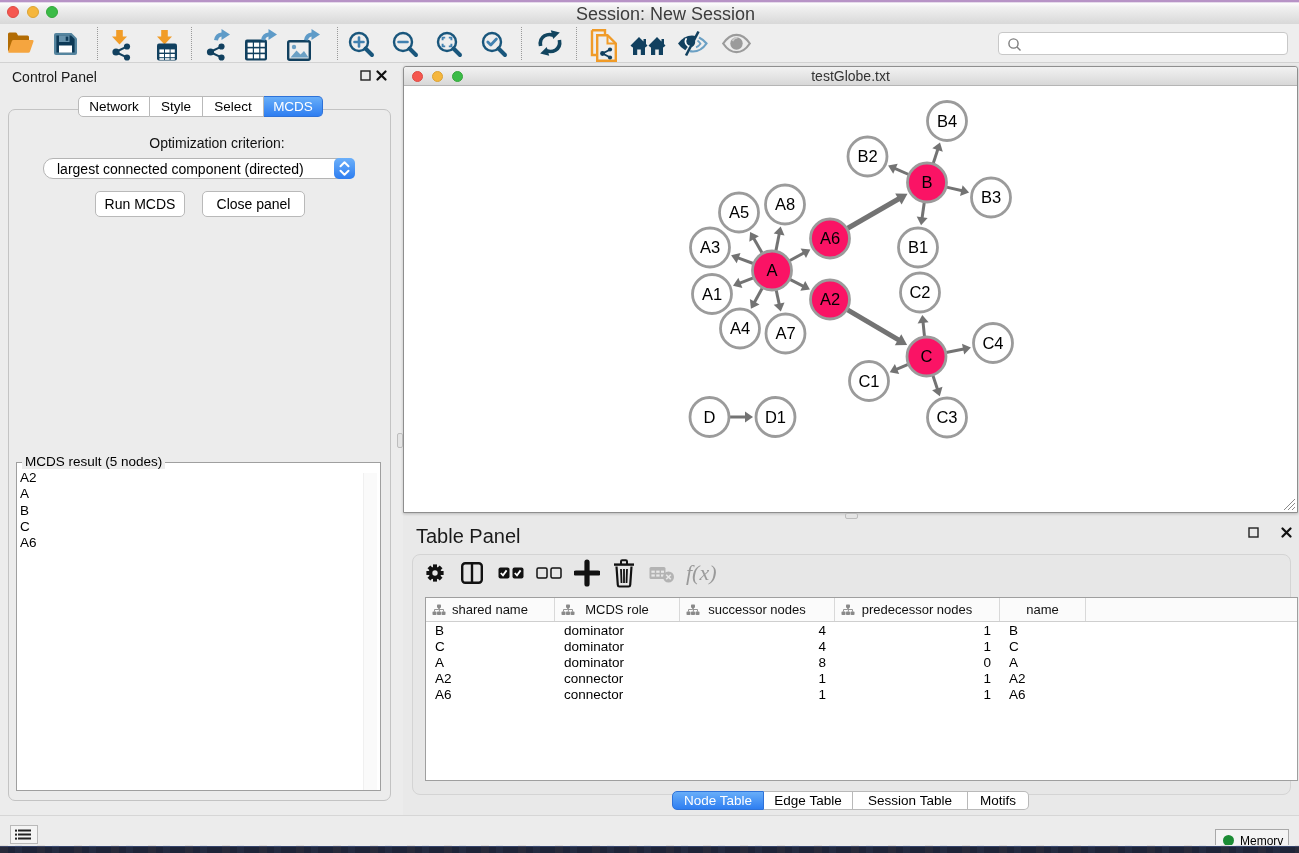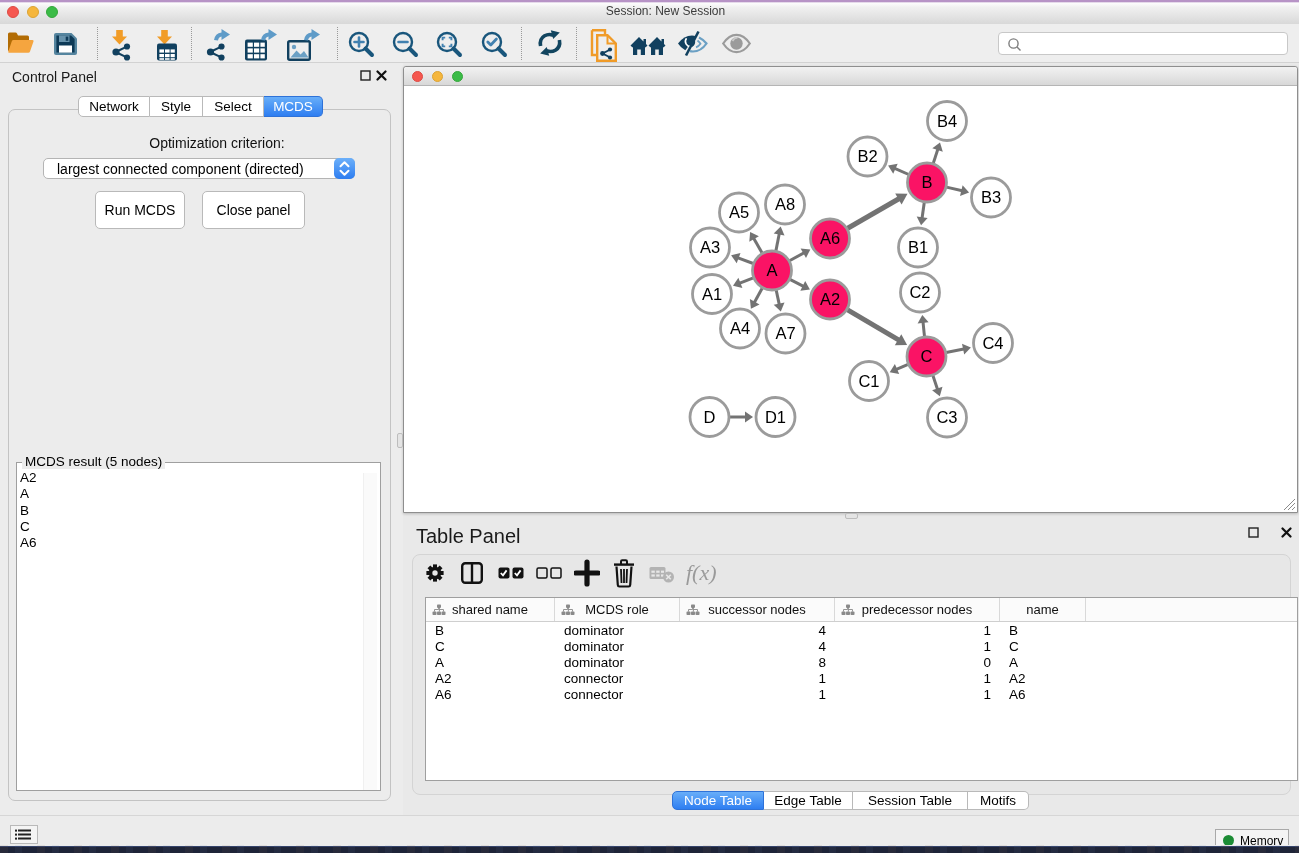--- a/index.html
+++ b/index.html
@@ -4,21 +4,21 @@
 <style>
 * { margin:0; padding:0; box-sizing:border-box; }
 html,body { width:1299px; height:853px; overflow:hidden; font-family:"Liberation Sans",sans-serif; }
 body { position:relative; background:#ececec; }
 .abs { position:absolute; }
 
 
 #titlebar { left:0; top:0; width:1299px; height:24px;
   background:linear-gradient(#b793c6 0px,#b793c6 1.5px, #fdfdfd 3px, #f1f1f1 7px, #d8d8d8 100%);
 }
-#titlebar .title { width:100%; text-align:center; top:4px; font-size:12px; color:#3c3c3c;padding-left:32px; }
+#titlebar .title { width:100%; text-align:center; top:4px; font-size:18px; color:#3c3c3c;padding-left:32px; }
 .tl { border-radius:50%; width:12px; height:12px; top:6px; }
 #tl-r { left:7px;  background:#f55750; border:0.5px solid #dd4b44; }
 #tl-y { left:27px; background:#f5b63c; border:0.5px solid #dca333; }
 #tl-g { left:46px; background:#3bbb47; border:0.5px solid #35a73c; }
 
 
 #toolbar { left:0; top:24px; width:1299px; height:39px; background:#eeeeee; border-bottom:1px solid #d2d2d2; }
 .tsep { top:3px; height:33px; width:0; border-left:1.5px dotted #9a9a9a; }
 #searchbox { left:998px; top:8px; width:290px; height:23px; background:#fff; border:1px solid #c8c8c8; border-radius:4px; }
 
@@ -26,24 +26,24 @@
 #cpanel { left:0; top:63px; width:403px; height:752px; background:#ececec; }
 #cpanel-hd { left:12px; top:6px; font-size:14px; color:#1a1a1a; }
 .hdico { top:7px; }
 #cp-tabs { top:33px; left:78px; height:21px; display:flex; font-size:13.5px; }
 .seg { background:#fff; border:1px solid #b9b9b9; border-left:none; color:#000; display:flex; align-items:center; justify-content:center; }
 .seg:first-child { border-left:1px solid #b9b9b9; border-radius:5px 0 0 5px; }
 .seg:last-child { border-radius:0 5px 5px 0; }
 .seg.active { background:linear-gradient(#68aef9,#2e7ef1); border-color:#2e72d8; color:#fff; }
 #cp-box { left:8px; top:46px; width:383px; height:692px; border:1px solid #c3c3c3; border-radius:7px; background:#ececec; }
 #opt-label { top:72px; width:434px; text-align:center; font-size:14px; color:#111; }
-#dropdown { left:43px; top:95px; width:312px; height:21px; background:#fff; border:1px solid #b4b4b4; border-radius:5px; font-size:14px; }
+#dropdown { left:43px; top:95px; width:312px; height:21px; background:#fff; border:1px solid #b4b4b4; border-radius:10px; font-size:14px; }
 #dropdown .txt { left:13px; top:2px; color:#000; }
 #dd-btn { right:-1px; top:-1px; width:21px; height:21px; border-radius:5px; background:linear-gradient(#6cb0fa,#2d7df0); }
-.btn { background:#fff; border:1px solid #b9b9b9; border-radius:5px; height:38px; font-size:14px; display:flex; align-items:center; justify-content:center; color:#000; }
+.btn { background:#fff; border:1px solid #b9b9b9; border-radius:5px; height:26px; font-size:14px; display:flex; align-items:center; justify-content:center; color:#000; }
 #btn-run { left:95px; top:128px; width:90px; }
 #btn-close { left:202px; top:128px; width:103px; }
 #mcds-box { left:16px; top:399px; width:365px; height:329px; border:1px solid #9f9f9f; background:#fff; }
 #mcds-label { left:22px; top:391px; font-size:13.5px; background:#ececec; padding:0 3px; color:#000; }
 #mcds-list { left:20px; top:407px; font-size:13.5px; color:#000; line-height:16.3px; }
 #mcds-sb { left:363px; top:410px; width:14px; height:317px; background:#fafafa; border-left:1px solid #f0f0f0; }
 
 
 #desktop { left:403px; top:63px; width:896px; height:752px; background:#e9e9e9; }
 
@@ -286,20 +286,21 @@
   <div id="mcds-sb" class="abs"></div>
   <div id="mcds-list" class="abs">A2<br>A<br>B<br>C<br>A6</div>
 </div>
 
 <div id="desktop" class="abs">
   <div id="netwin" class="abs">
     <div id="netwin-tb" class="abs">
       <div class="tl2 abs" style="left:8px;background:#f5574f;border:0.5px solid #dd4b44"></div>
       <div class="tl2 abs" style="left:28px;background:#f5b63c;border:0.5px solid #dca333"></div>
       <div class="tl2 abs" style="left:48px;background:#3bbb47;border:0.5px solid #35a73c"></div>
+      <div class="title abs">testGlobe.txt</div>
     </div>
     <div id="netwin-content" class="abs">
       <svg id="graph" width="893" height="425" viewBox="0 0 893 425">
       <line x1="358.1" y1="166.1" x2="349.1" y2="150.3" stroke="#737373" stroke-width="3.0"></line>
       <polygon points="346.1,145.1 354.9,149.3 345.3,154.7" fill="#737373"></polygon>
       <line x1="371.9" y1="163.9" x2="375.5" y2="145.5" stroke="#737373" stroke-width="3.0"></line>
       <polygon points="376.7,139.6 380.5,148.5 369.7,146.4" fill="#737373"></polygon>
       <line x1="349.2" y1="176.5" x2="332.7" y2="170.4" stroke="#737373" stroke-width="3.0"></line>
       <polygon points="327.1,168.3 336.5,166.0 332.7,176.3" fill="#737373"></polygon>
       <line x1="349.4" y1="190.8" x2="334.5" y2="196.6" stroke="#737373" stroke-width="3.0"></line>

